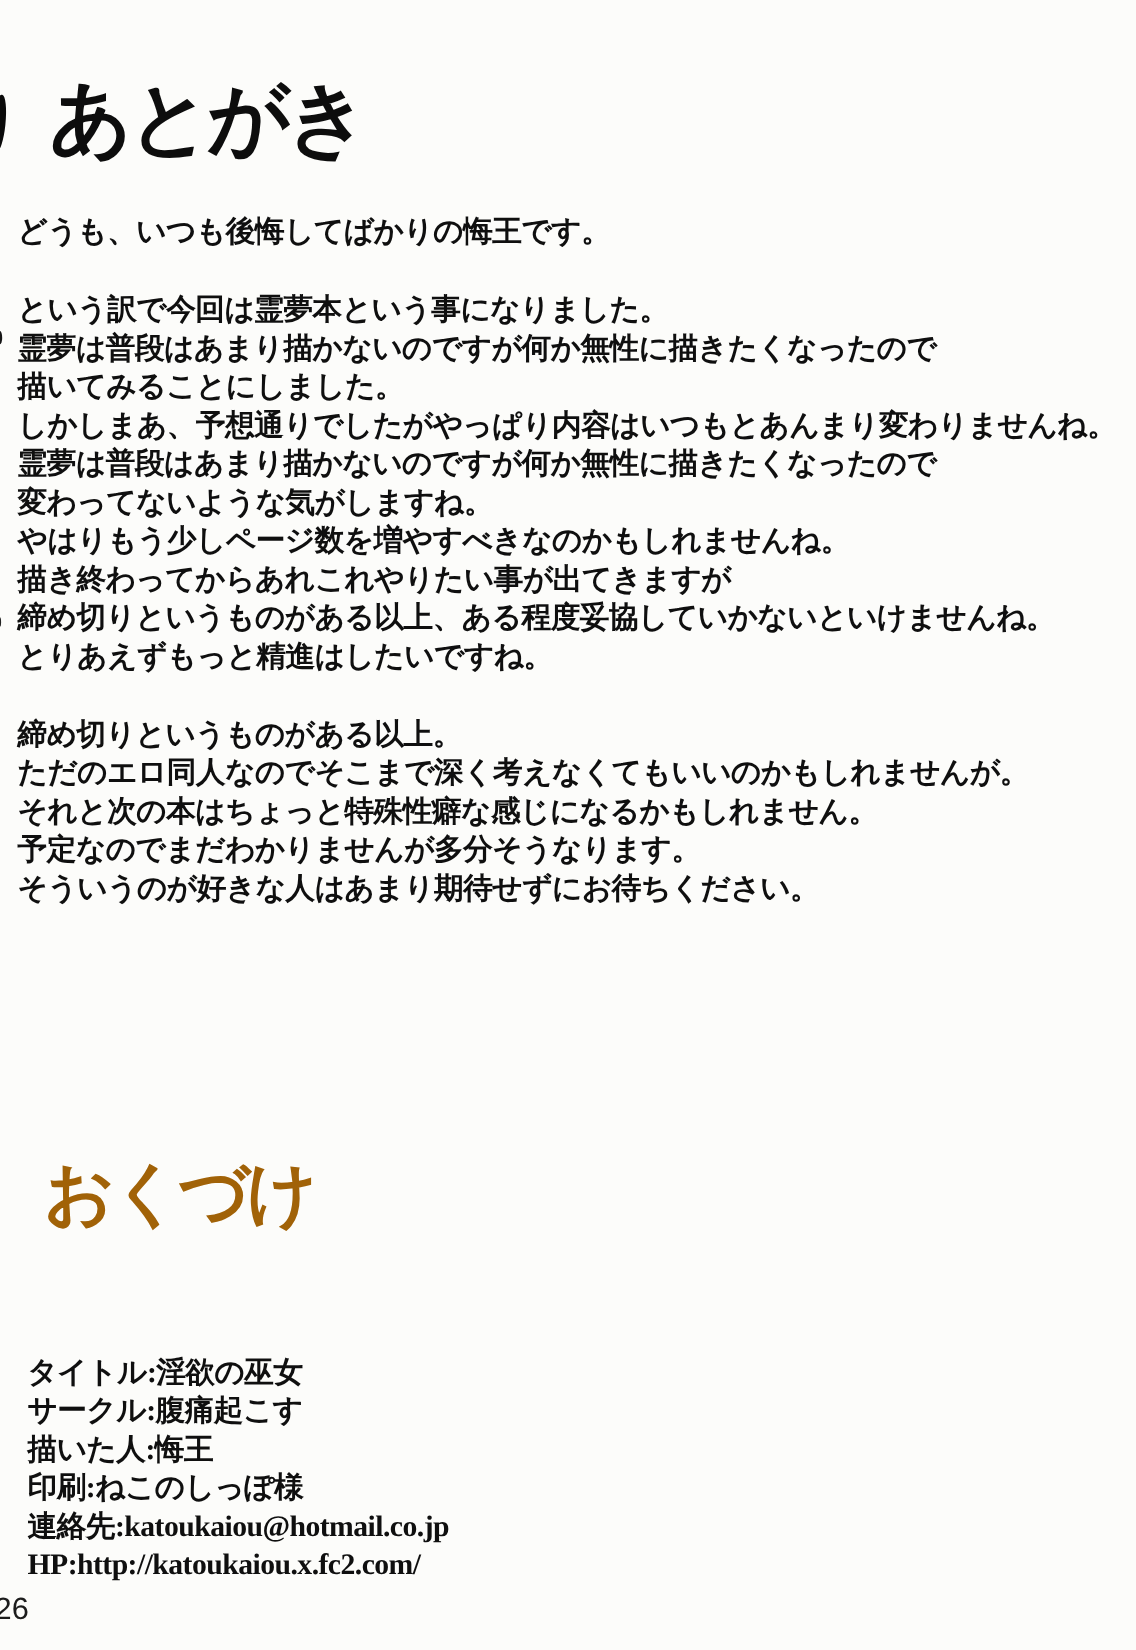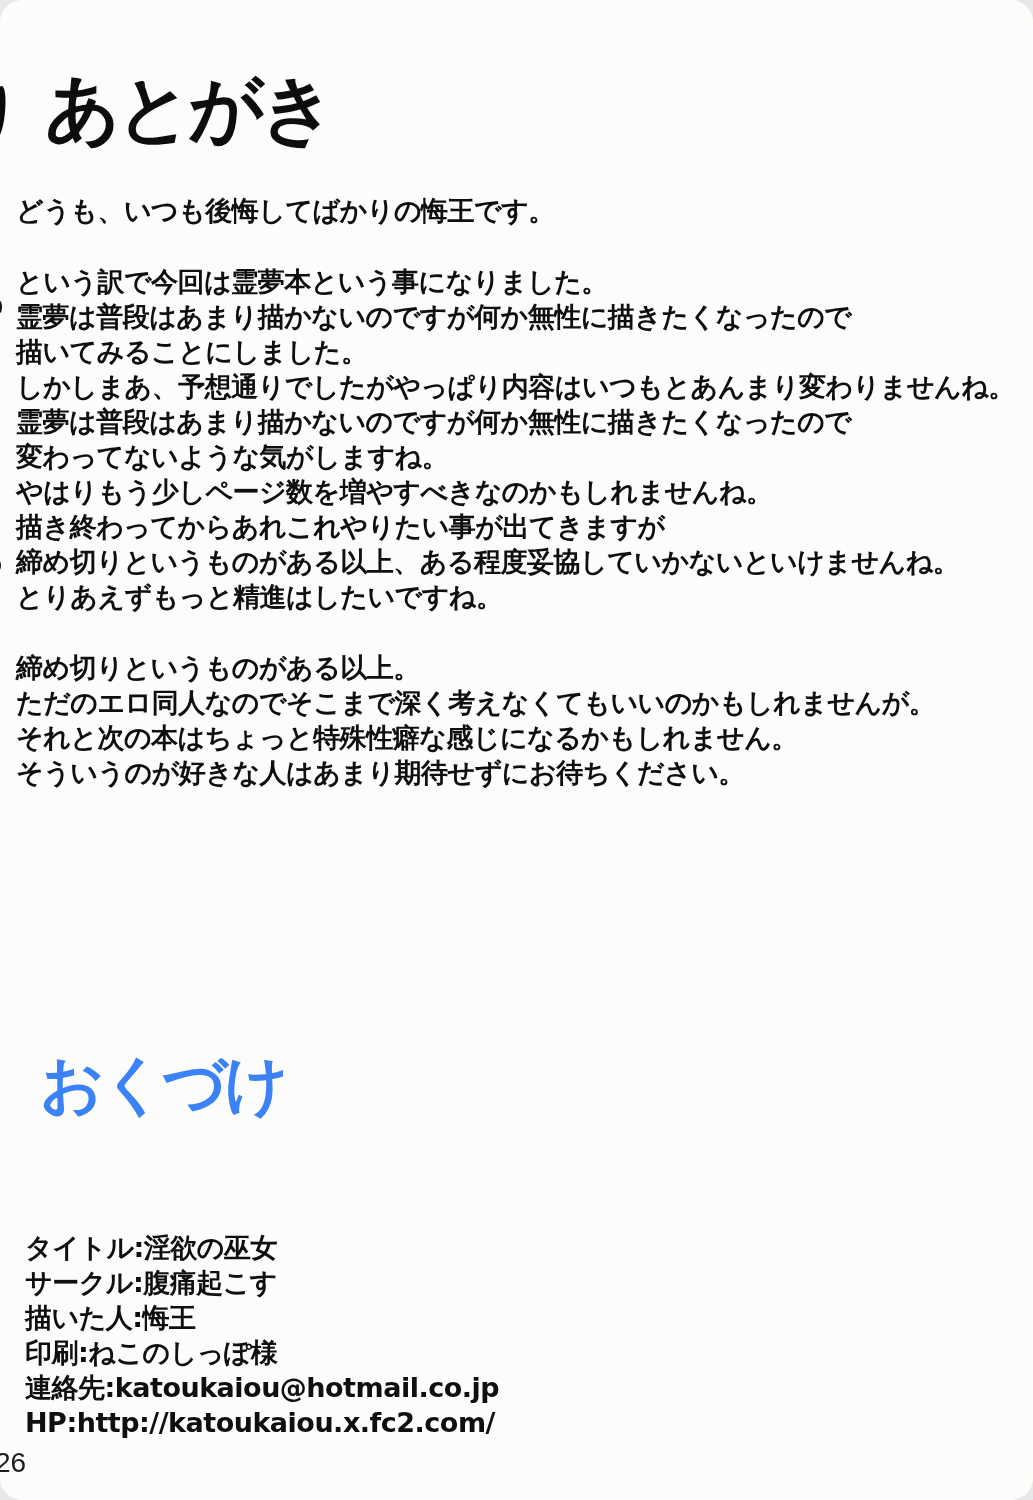--- a/index.html
+++ b/index.html
@@ -8,21 +8,20 @@
     font-family: "DejaVu Sans", sans-serif;
   }
   .page {
     position: relative;
     width: 1033px;
     height: 1500px;
     margin: 0 auto;
     background: #fcfcfa;
     overflow: hidden;
     color: #101010;
-    border-radius: 22px;
   }
   
   .afterword-heading {
     position: absolute;
     left: 45px;
     top: 68px;
     font-size: 74px;
     font-weight: bold;
     letter-spacing: -4px;
     line-height: 1.1;
@@ -31,38 +30,39 @@
   }
   .colophon-heading {
     position: absolute;
     left: 40px;
     top: 1050px;
     font-size: 63px;
     font-weight: bold;
     letter-spacing: -3px;
     line-height: 1.1;
     white-space: nowrap;
-    color: #3b82f6;
+    color: #a16207;
   }
   
   .afterword-body {
     position: absolute;
     left: 16px;
     top: 193px;
     width: 1005px;
   }
   .afterword-body .para { margin: 0 0 36px 0; }
   .afterword-body .para:last-child { margin-bottom: 0; }
   .text-line {
     font-size: 27px;
     font-weight: bold;
     line-height: 35px;
     letter-spacing: -0.5px;
     white-space: nowrap;
     color: #0f0f0f;
+    font-family: Liberation Serif, serif;
   }
   
   .colophon-entries {
     position: absolute;
     left: 25px;
     top: 1230px;
   }
   .colophon-entries .text-line { line-height: 35px; }
   
   .page-number {
@@ -129,20 +129,21 @@
       <div class="text-line">変わってないような気がしますね。</div>
       <div class="text-line">やはりもう少しページ数を増やすべきなのかもしれませんね。</div>
       <div class="text-line">描き終わってからあれこれやりたい事が出てきますが</div>
       <div class="text-line">締め切りというものがある以上、ある程度妥協していかないといけませんね。</div>
       <div class="text-line">とりあえずもっと精進はしたいですね。</div>
     </div>
     <div class="para">
       <div class="text-line">締め切りというものがある以上。</div>
       <div class="text-line">ただのエロ同人なのでそこまで深く考えなくてもいいのかもしれませんが。</div>
       <div class="text-line">それと次の本はちょっと特殊性癖な感じになるかもしれません。</div>
+      <div class="text-line">予定なのでまだわかりませんが多分そうなります。</div>
       <div class="text-line">そういうのが好きな人はあまり期待せずにお待ちください。</div>
     </div>
   </div>
 
   <div class="colophon-heading">おくづけ</div>
 
   <div class="colophon-entries">
     <div class="text-line">タイトル:淫欲の巫女</div>
     <div class="text-line">サークル:腹痛起こす</div>
     <div class="text-line">描いた人:悔王</div>

